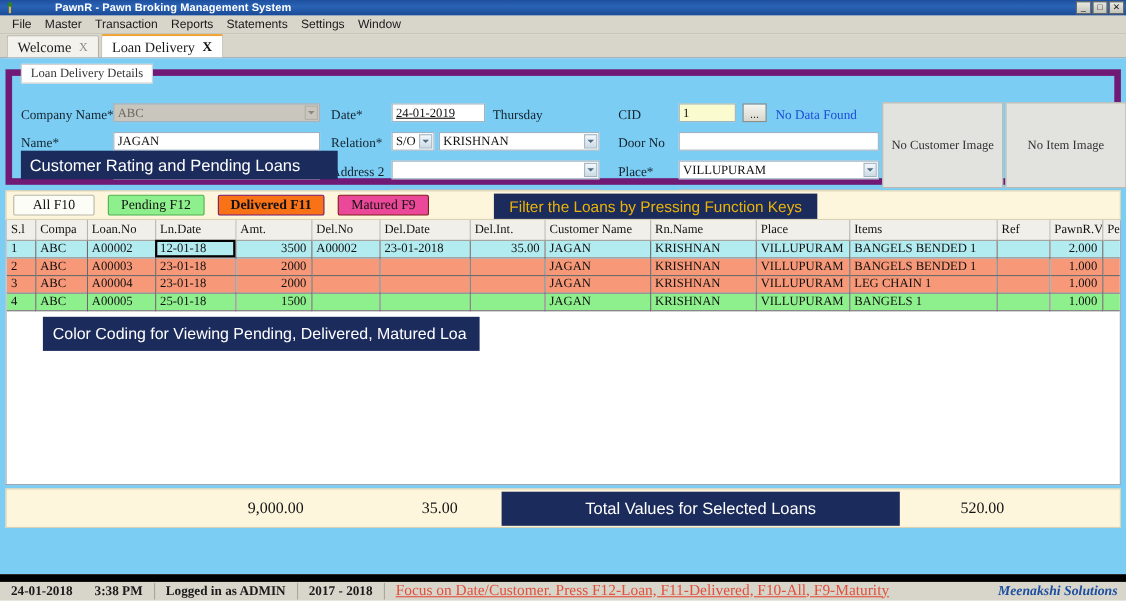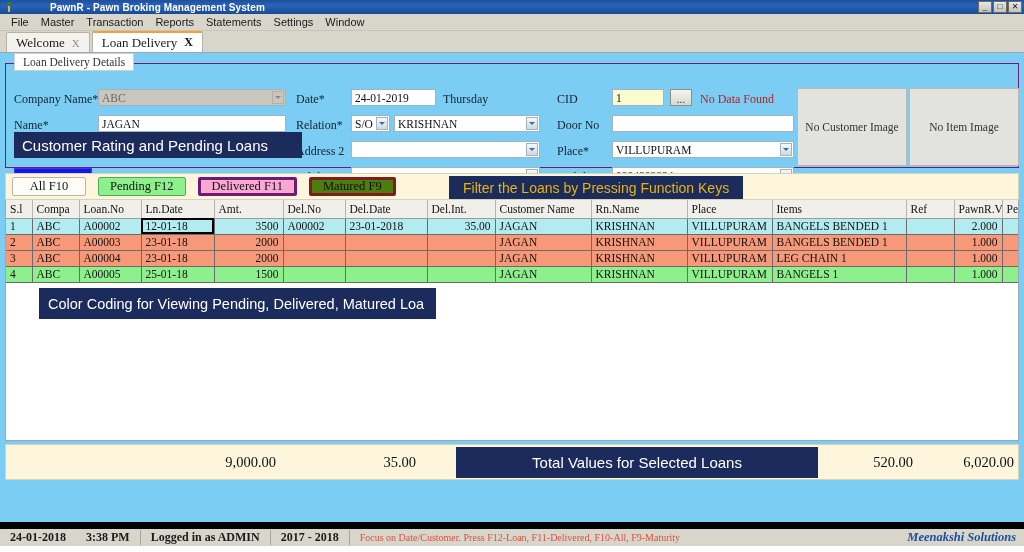--- a/index.html
+++ b/index.html
@@ -108,21 +108,21 @@
     background: #7ccdf4;
     padding: 4px 5px 0 5px;
     position: relative;
   }
 
   
   .form-panel {
     position: relative;
     margin-top: 6px;
     background: #7ccdf4;
-    border: 1px solid #701a75;
+    border: 6px solid #701a75;
     height: 105px;
   }
   .legend {
     position: absolute;
     top: -11px; left: 8px;
     background: #ffffff;
     border: 1px solid #cfcfcf;
     padding: 2px 8px 2px 8px;
     font-size: 11.5px;
     color: #333;
@@ -169,21 +169,21 @@
   .dots-btn {
     width: 22px; height: 17px;
     background: linear-gradient(to bottom,#f6f6f2,#d7d7cd);
     border: 1px solid #8e8e86;
     display: flex; align-items: flex-end; justify-content: center;
     font-size: 10px; color: #222; line-height: 10px;
     font-family: "Liberation Sans", sans-serif;
   }
 
   .red-note {
-    color: #b91c1c; font-size: 12px;
+    color: #1d4ed8; font-size: 12px;
     font-family: "Liberation Serif", serif;
     white-space: nowrap;
   }
   .img-box {
     background: #e2e2de;
     border: 1px solid #b9b9b2;
     display: flex; align-items: center; justify-content: center;
     font-size: 11.5px; color: #333;
     font-family: "Liberation Serif", serif;
   }
@@ -231,22 +231,22 @@
     min-width: 74px;
     padding: 0 11px;
     display: flex; align-items: center; justify-content: center;
     font-size: 12.5px;
     font-family: "Liberation Serif", serif;
     color: #111;
     border-radius: 2px;
   }
   .fbtn.all      { background:#fdfdf7; border:1px solid #b9b6a8; }
   .fbtn.pending  { background:#8ef08c; border:1px solid #4fae52; }
-  .fbtn.delivered{ background:#f9a8d4; border:3px solid #701a75; }
-  .fbtn.matured  { background:#4d7c0f; border:3px solid #7f1d1d; }
+  .fbtn.delivered{ background:#f97316; border:1px solid #701a75;font-weight:bold; }
+  .fbtn.matured  { background:#ec4899; border:1px solid #7f1d1d; }
 
   .filter-hint {
     position: absolute;
     left: 443px; top: 2px;
     height: 23px;
     background: #1b2b5c;
     color: #eab308;
     display: flex; align-items: center; justify-content: center;
     padding: 0 14px;
     font-size: 14px;
@@ -358,25 +358,26 @@
     font-size: 12px;
     font-weight: bold;
     color: #1a1a1a;
     padding: 0 10px;
     white-space: nowrap;
   }
   .sb-sep {
     width: 1px; height: 15px; background: #a9a69c;
   }
   .sb-hint {
-    font-size: 10px;
+    font-size: 14px;
     color: #e0503c;
     font-weight: normal;
     padding: 0 10px;
     white-space: nowrap;
+    text-decoration: underline;
   }
   .sb-brand {
     position: absolute; right: 8px;
     font-size: 12.5px;
     font-weight: bold;
     font-style: italic;
     color: #1d4fa0;
     font-family: "Liberation Serif", serif;
     white-space: nowrap;
   }
@@ -434,21 +435,21 @@
     <div class="lbl" style="position:absolute;left:8px;top:54px;">Name*</div>
     <div class="field" style="position:absolute;left:92px;top:51px;width:188px;">
       <span>JAGAN</span>
     </div>
 
     <div class="field" style="position:absolute;left:92px;top:77px;width:188px;">
       <span></span>
     </div>
 
     <div class="lbl" style="position:absolute;left:290px;top:28px;">Date*</div>
-    <div class="field" style="position:absolute;left:345px;top:25px;width:85px;">
+    <div class="field" style="position:absolute;left:345px;top:25px;width:85px;text-decoration:underline;">
       <span>24-01-2019</span>
     </div>
     <div class="lbl" style="position:absolute;left:437px;top:28px;">Thursday</div>
 
     <div class="lbl" style="position:absolute;left:290px;top:54px;">Relation*</div>
     <div class="field combo" style="position:absolute;left:345px;top:51px;width:39px;">
       <span>S/O</span>
       <span class="arrow">
           <i></i>
         </span>
@@ -630,21 +631,20 @@
         </tbody>
     </table>
     <div class="cc-callout">Color Coding for Viewing Pending, Delivered, Matured Loa</div>
   </div>
 
   <div class="totals">
     <div class="tot-val" style="left:130px;width:140px;">9,000.00</div>
     <div class="tot-val" style="left:280px;width:130px;">35.00</div>
     <div class="tot-ribbon">Total Values for Selected Loans</div>
     <div class="tot-val" style="left:815px;width:92px;">520.00</div>
-    <div class="tot-val" style="left:905px;width:103px;">6,020.00</div>
   </div>
 
 </div>
 
 <div class="statusbar">
   <div class="sb-cell">24-01-2018</div>
   <div class="sb-cell">3:38 PM</div>
   <div class="sb-sep"></div>
   <div class="sb-cell">Logged in as  ADMIN</div>
   <div class="sb-sep"></div>

